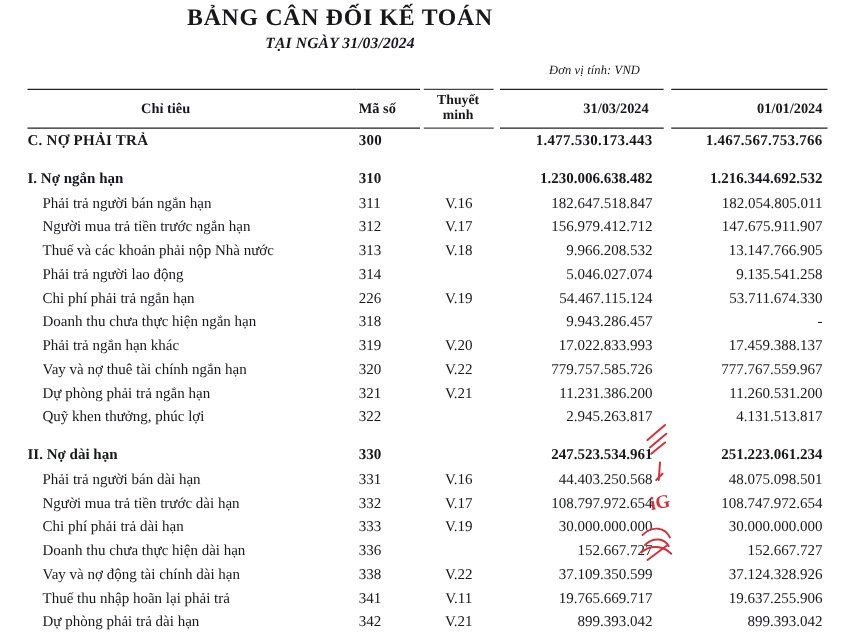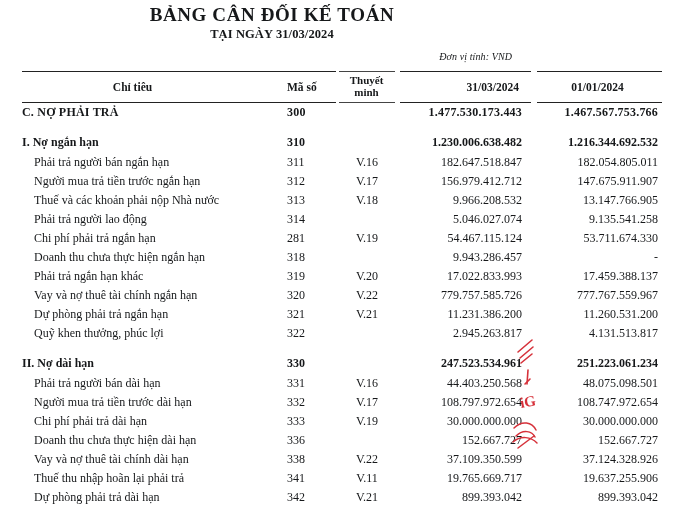--- a/index.html
+++ b/index.html
@@ -35,20 +35,21 @@
     letter-spacing: 0.6px;
     line-height: 1.12;
     margin: 0;
   }
   .doc-subtitle {
     font-size: 12.5px;
     font-weight: bold;
     letter-spacing: 0.1px;
     margin: 3px 0 0 0;
     line-height: 1.1;
+    font-style: italic;
   }
 
   .unit-line {
     text-align: right;
     font-size: 10px;
     font-style: italic;
     padding-right: 32px;
     margin-top: 9px;
     letter-spacing: 0.1px;
   }
@@ -89,21 +90,21 @@
   }
   thead th.h-cur,
   thead th.h-prev {
     border-top: 1.6px solid #222;
     border-bottom: 1.6px solid #222;
   }
   thead th.h-label { text-align: center; padding-right: 42px; }
   thead th.h-code  { text-align: left; padding-left: 2px; }
   thead th.h-note  { text-align: center; }
   thead th.h-cur   { text-align: right; padding-right: 12px; }
-  thead th.h-prev  { padding-right: 4px; font-family: Liberation Serif, serif; }
+  thead th.h-prev  { text-align: right; padding-right: 4px; font-family: Liberation Serif, serif; }
 
   
   thead th.h-code  { border-right: 3px solid #fff; }
   thead th.h-note  { border-left: 3px solid #fff; border-right: 5px solid #fff; }
   thead th.h-cur   { border-left: 5px solid #fff; border-right: 6px solid #fff; }
   thead th.h-prev  { border-left: 6px solid #fff; }
 
   tbody td {
     font-size: 12px;
     padding: 0;
@@ -213,21 +214,21 @@
           </tr>
           <tr class="item">
             <td class="label">Phải trả người lao động</td>
             <td class="code">314</td>
             <td class="note"></td>
             <td class="num cur">5.046.027.074</td>
             <td class="num prev">9.135.541.258</td>
           </tr>
           <tr class="item">
             <td class="label">Chi phí phải trả ngắn hạn</td>
-            <td class="code">281</td>
+            <td class="code">226</td>
             <td class="note">V.19</td>
             <td class="num cur">54.467.115.124</td>
             <td class="num prev">53.711.674.330</td>
           </tr>
           <tr class="item">
             <td class="label">Doanh thu chưa thực hiện ngắn hạn</td>
             <td class="code">318</td>
             <td class="note"></td>
             <td class="num cur">9.943.286.457</td>
             <td class="num prev">-</td>
@@ -292,21 +293,21 @@
             <td class="num prev">30.000.000.000</td>
           </tr>
           <tr class="item">
             <td class="label">Doanh thu chưa thực hiện dài hạn</td>
             <td class="code">336</td>
             <td class="note"></td>
             <td class="num cur">152.667.727</td>
             <td class="num prev">152.667.727</td>
           </tr>
           <tr class="item">
-            <td class="label">Vay và nợ thuê tài chính dài hạn</td>
+            <td class="label">Vay và nợ động tài chính dài hạn</td>
             <td class="code">338</td>
             <td class="note">V.22</td>
             <td class="num cur">37.109.350.599</td>
             <td class="num prev">37.124.328.926</td>
           </tr>
           <tr class="item">
             <td class="label">Thuế thu nhập hoãn lại phải trả</td>
             <td class="code">341</td>
             <td class="note">V.11</td>
             <td class="num cur">19.765.669.717</td>

